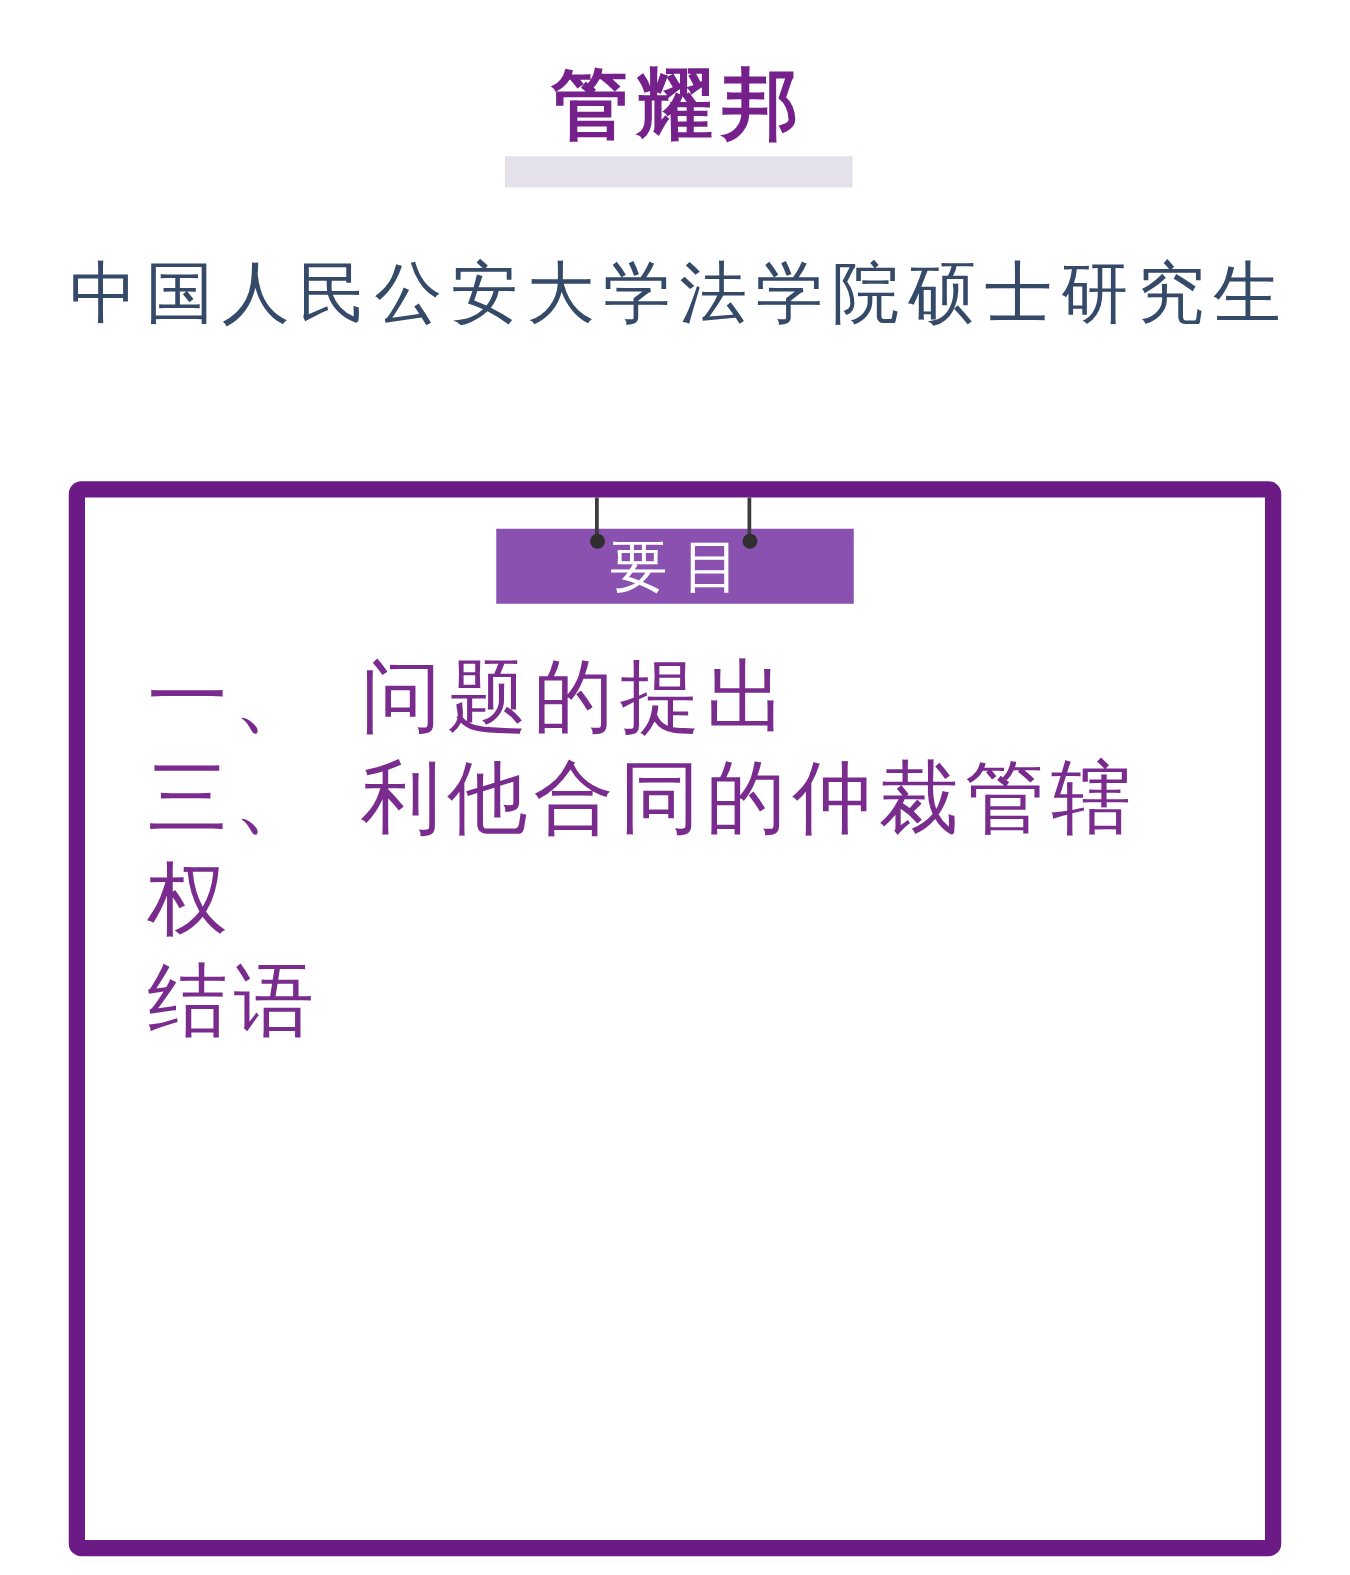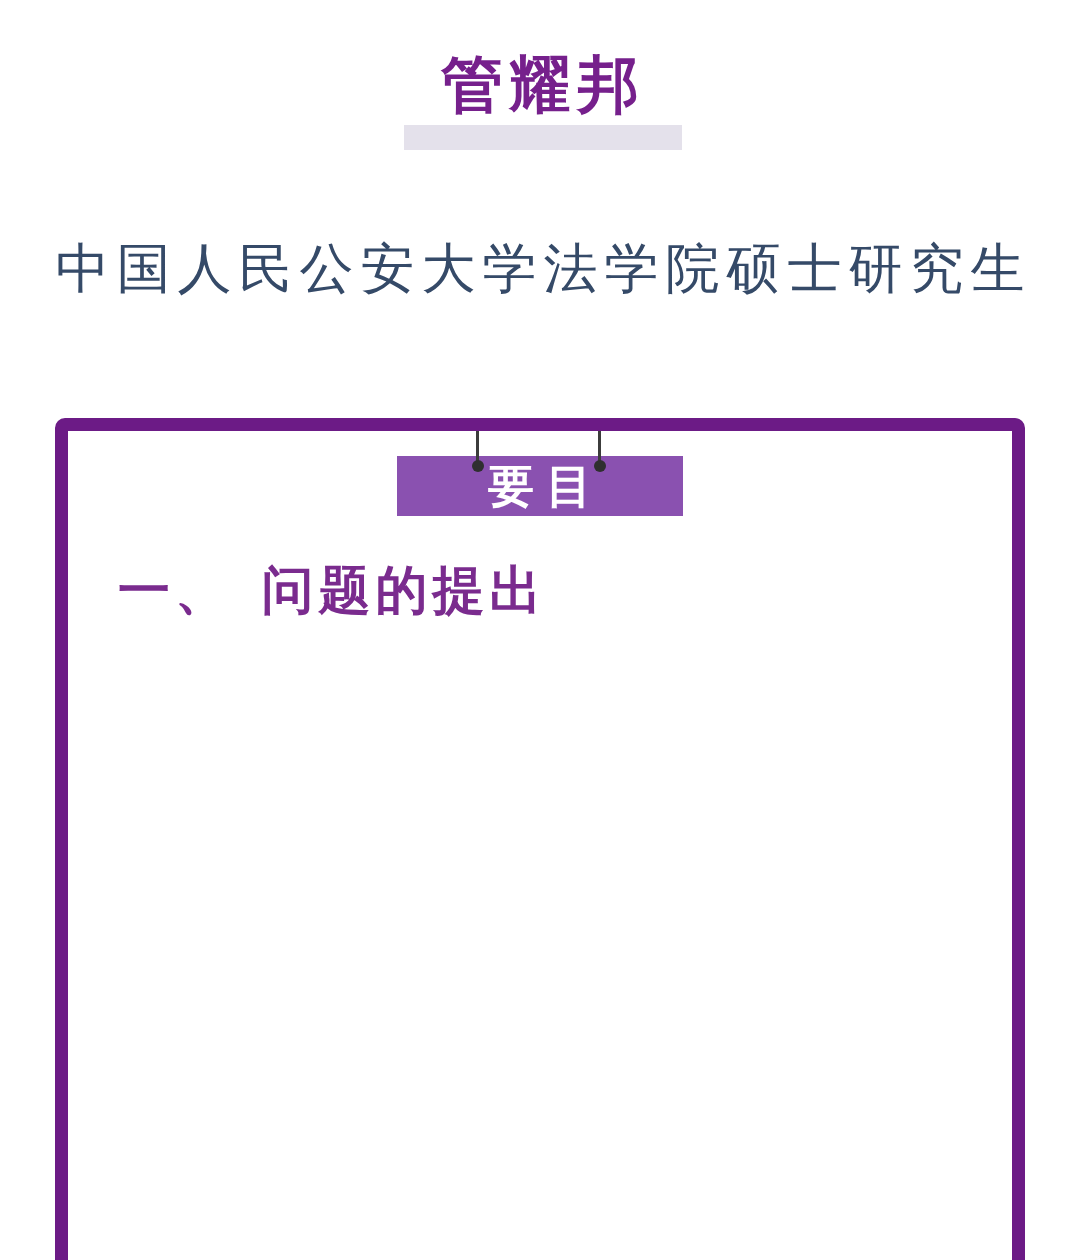--- a/index.html
+++ b/index.html
@@ -37,21 +37,21 @@
     letter-spacing: 6px;
     padding-left: 6px;
     white-space: nowrap;
   }
   .highlight-bar {
     height: 25px;
     margin: 5px -37px 0 -31px;
     background: var(--title-highlight, #E4E1EB);
   }
   .affiliation {
-    margin-top: 88px;
+    margin-top: 55px;
     font-size: 54px;
     line-height: 60px;
     font-weight: 400;
     color: var(--affiliation-slate, #354A68);
     letter-spacing: 7px;
     padding-left: 7px;
     white-space: nowrap;
   }
   .toc-box {
     position: relative;
@@ -90,36 +90,36 @@
     height: 60px;
     margin: 25px auto 0;
     background: var(--badge-purple, #8A51B0);
     display: flex;
     align-items: center;
     justify-content: center;
   }
   .toc-badge-label {
     color: #ffffff;
     font-size: 46px;
-    font-weight: 700;
+    font-weight: 400;
     letter-spacing: 12px;
     padding-left: 12px;
     line-height: 60px;
     white-space: nowrap;
   }
   .toc-list {
     list-style: none;
     margin-top: 34px;
     padding-left: 50px;
     padding-right: 94px;
   }
   .toc-item {
-    font-size: 52px;
+    font-size: 64px;
     line-height: 81px;
-    font-weight: 700;
+    font-weight: 400;
     color: var(--list-purple, #7A2B8E);
     letter-spacing: 5px;
     word-spacing: 10px;
   }
 </style>
 </head>
 <body>
 
 <div class="page">
   <div class="header">
@@ -131,15 +131,17 @@
   </div>
 
   <section class="toc-box">
     <span class="pin pin-left"></span>
     <span class="pin pin-right"></span>
     <div class="toc-badge">
       <span class="toc-badge-label">要目</span>
     </div>
     <ul class="toc-list">
       <li class="toc-item">一、 问题的提出</li>
+      <li class="toc-item">三、 利他合同的仲裁管辖权</li>
+      <li class="toc-item">结语</li>
     </ul>
   </section>
 </div>
 
 </body></html>

